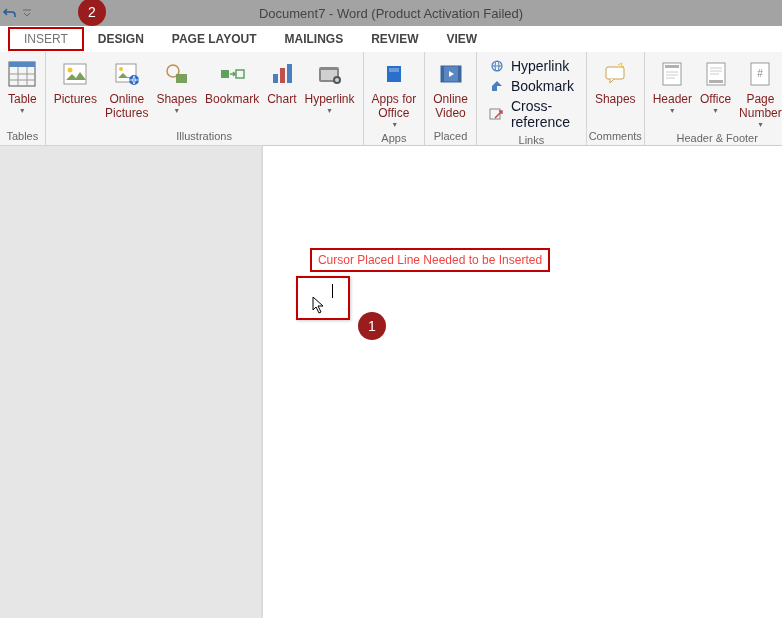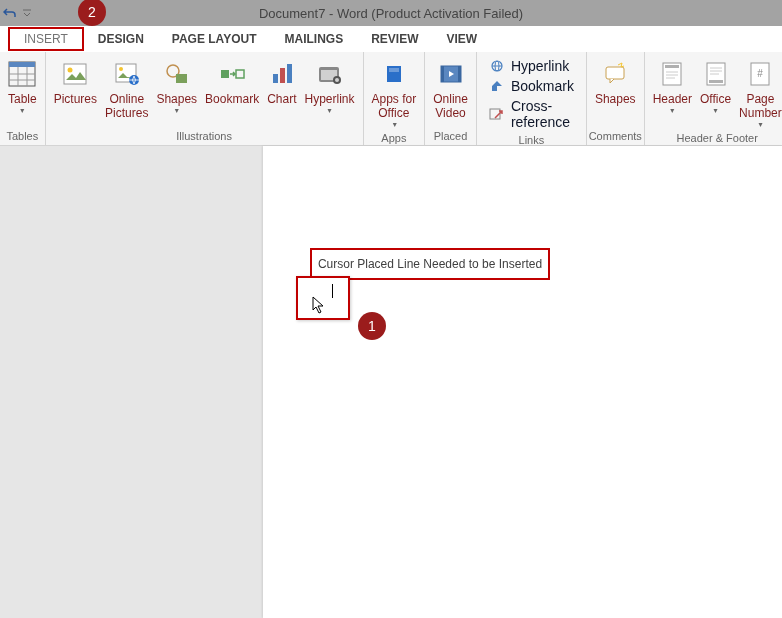--- a/index.html
+++ b/index.html
@@ -27,21 +27,21 @@
     .ribbon-btn .label { font-size: 12px; color: #7f1d1d; line-height: 14px; margin-top: 1px; }
     .ribbon-btn .arrow { font-size: 8px; color: #666; }
     
     .links-list { display: flex; flex-direction: column; gap: 2px; padding: 2px 6px; }
     .link-item { display: flex; align-items: center; gap: 6px; font-size: 14px; color: #0f172a; cursor: pointer; padding: 1px 2px; }
     .link-item .li-icon { width: 16px; height: 16px; display: flex; align-items: center; justify-content: center; }
     
     .workspace { position: absolute; top: 146px; left: 0; right: 0; bottom: 0; background: #e6e6e6; }
     .page { position: absolute; left: 263px; top: 0; width: 519px; height: 472px; background: #fff; box-shadow: -1px 0 2px rgba(0,0,0,.1); }
     
-    .annotation-1 { position: absolute; left: 310px; top: 248px; width: 240px; height: 32px; border: 2px solid #c00000; display: flex; align-items: center; justify-content: center; font-size: 12px; color: #404040; background: #fff; }
+    .annotation-1 { position: absolute; left: 310px; top: 248px; width: 240px; height: 24px; border: 2px solid #c00000; display: flex; align-items: center; justify-content: center; font-size: 12px; color: #ef4444; background: #fff; }
     
     .cursor-box { position: absolute; left: 296px; top: 276px; width: 54px; height: 44px; border: 2px solid #c00000; background: #fff; box-shadow: 1px 1px 3px rgba(0,0,0,.2); }
     .caret { position: absolute; left: 34px; top: 6px; width: 1px; height: 14px; background: #000; }
     .arrow-cursor { position: absolute; left: 14px; top: 18px; }
     
     .badge-1 { position: absolute; left: 358px; top: 312px; width: 28px; height: 28px; border-radius: 50%; background: #9b1c1c; color: #fff; display: flex; align-items: center; justify-content: center; font-size: 14px; }
     
     svg { display: block; }
   </style>
 </head>

